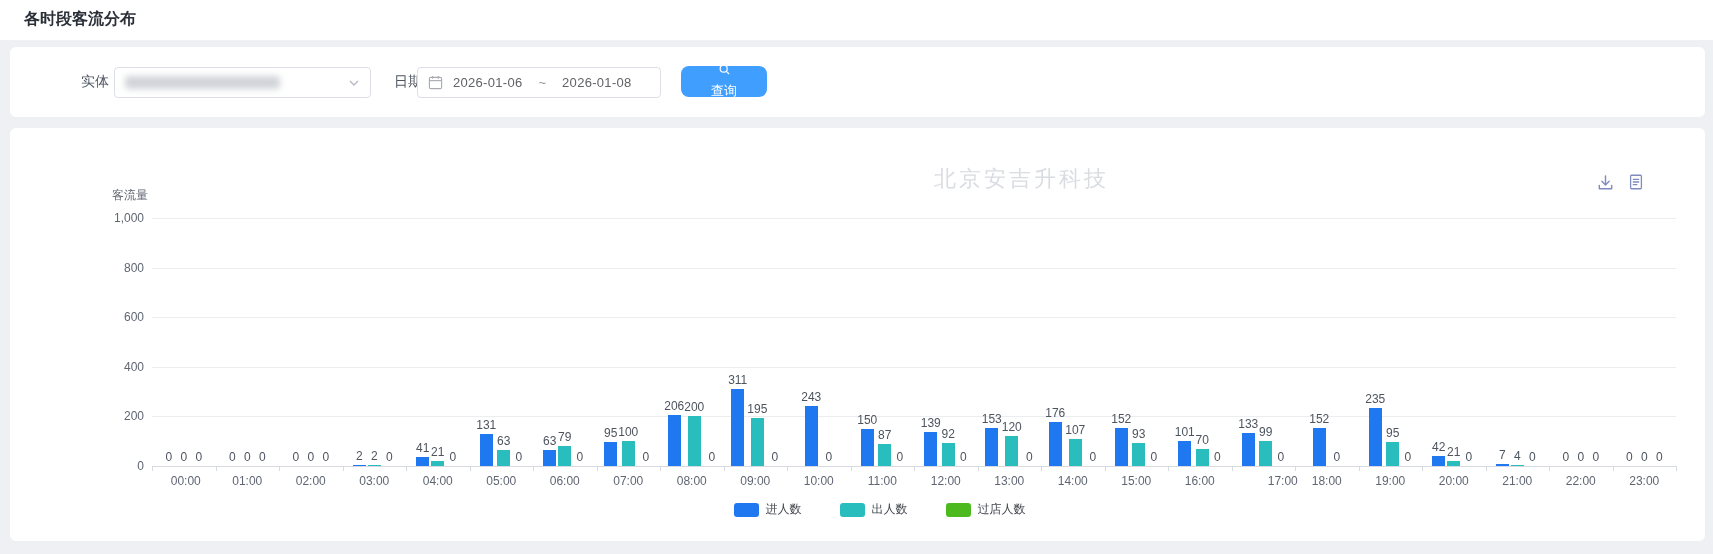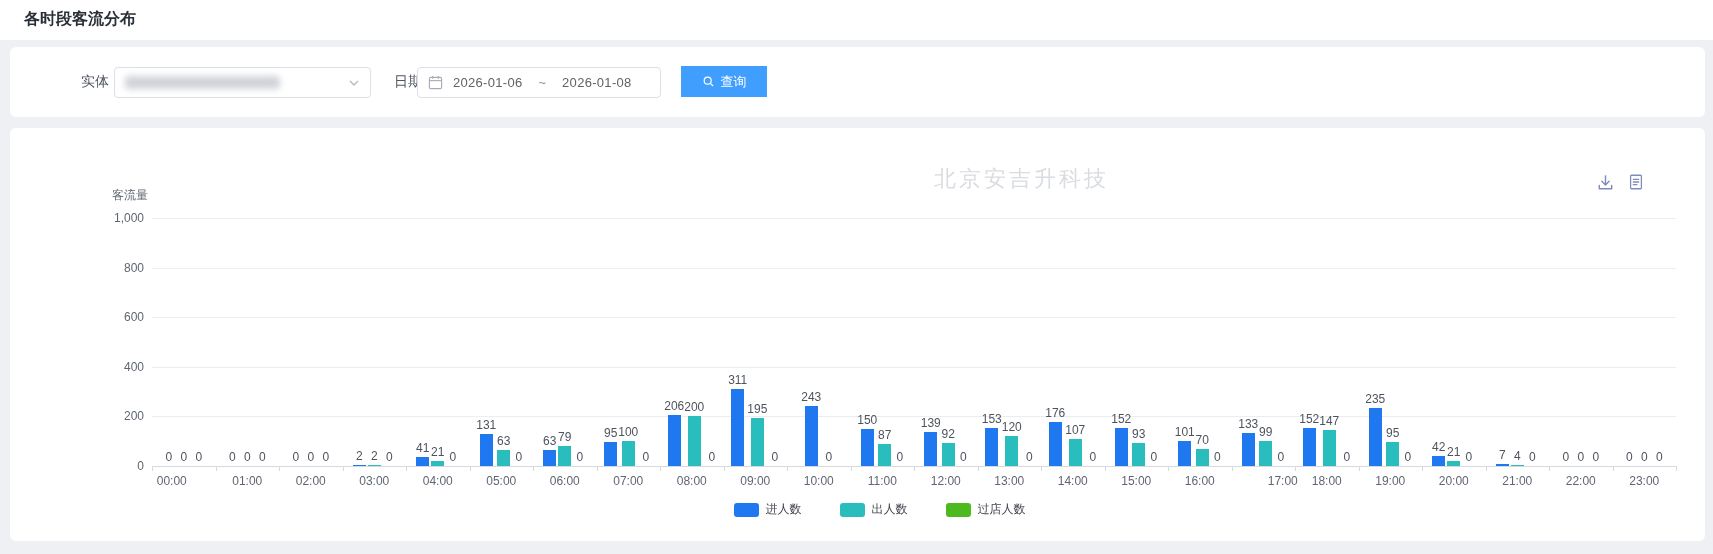--- a/index.html
+++ b/index.html
@@ -46,24 +46,25 @@
   .date-box {
     position:absolute; left:363px; top:20px; width:244px; height:31px;
     border:1px solid #dcdfe6; border-radius:4px; background:#fff;
     display:flex; align-items:center; padding:0 10px; gap:10px;
     font-size:13px; color:#606266; cursor:pointer;
   }
   .date-box .sep { color:#8a9099; padding:0 6px; }
   .date-text { letter-spacing:.3px; }
   .query-btn {
     position:absolute; left:627px; top:19px; width:86px; height:31px;
-    background:#409eff; border:none; border-radius:0;
+    background:#409eff; border:none; border-radius:8px;
     color:#fff; font-size:13px; display:flex; align-items:center;
     justify-content:center; gap:6px; cursor:pointer;
     font-family:inherit;
+    flex-direction:column;
   }
 
   
   .chart-area { position:relative; width:100%; height:100%; }
   .watermark {
     position:absolute; left:880px; top:36px;
     font-size:22px; color:#d9dce1; letter-spacing:3px; white-space:nowrap;
   }
   .toolbox { position:absolute; right:60px; top:45px; display:flex; gap:12px; }
   .toolbox .tb-icon { cursor:pointer; display:flex; }
@@ -222,21 +223,21 @@
         </div>
         <div class="bar-slot">
           <div class="bar-value">0</div>
           <div class="bar" style="height: 0px; background: rgb(42, 189, 190);"></div>
         </div>
         <div class="bar-slot">
           <div class="bar-value">0</div>
           <div class="bar" style="height: 0px; background: rgb(76, 186, 31);"></div>
         </div>
       </div>
-      <div class="xtick-label" style="left: 86px; width: 63.5px; top: 346px;">00:00</div>
+      <div class="xtick-label" style="left: 100px; width: 63.5px; top: 346px;">00:00</div>
       <div class="bar-group" style="left: 161.5px; top: 90px; width: 63.5px; height: 248px;">
         <div class="bar-slot">
           <div class="bar-value">0</div>
           <div class="bar" style="height: 0px; background: rgb(32, 120, 240);"></div>
         </div>
         <div class="bar-slot">
           <div class="bar-value">0</div>
           <div class="bar" style="height: 0px; background: rgb(42, 189, 190);"></div>
         </div>
         <div class="bar-slot">
@@ -478,24 +479,20 @@
         <div class="bar-slot">
           <div class="bar-value">0</div>
           <div class="bar" style="height: 0px; background: rgb(76, 186, 31);"></div>
         </div>
       </div>
       <div class="xtick-label" style="left: 1197px; width: 63.5px; top: 346px;">17:00</div>
       <div class="bar-group" style="left: 1241px; top: 90px; width: 63.5px; height: 248px;">
         <div class="bar-slot">
           <div class="bar-value">152</div>
           <div class="bar" style="height: 37.696px; background: rgb(32, 120, 240);"></div>
-        </div>
-        <div class="bar-slot">
-          <div class="bar-value">147</div>
-          <div class="bar" style="height: 36.456px; background: rgb(42, 189, 190);"></div>
         </div>
         <div class="bar-slot">
           <div class="bar-value">0</div>
           <div class="bar" style="height: 0px; background: rgb(76, 186, 31);"></div>
         </div>
       </div>
       <div class="xtick-label" style="left: 1241px; width: 63.5px; top: 346px;">18:00</div>
       <div class="bar-group" style="left: 1304.5px; top: 90px; width: 63.5px; height: 248px;">
         <div class="bar-slot">
           <div class="bar-value">235</div>

